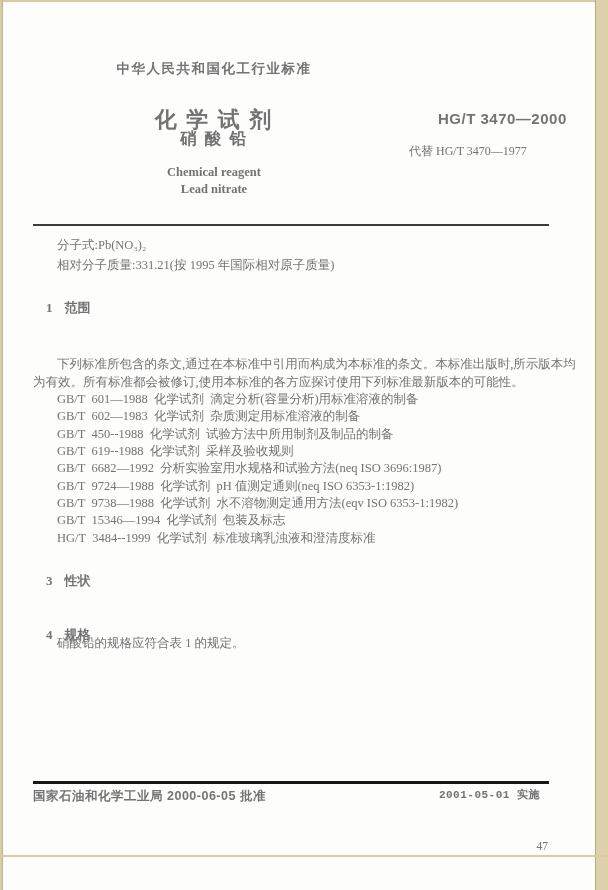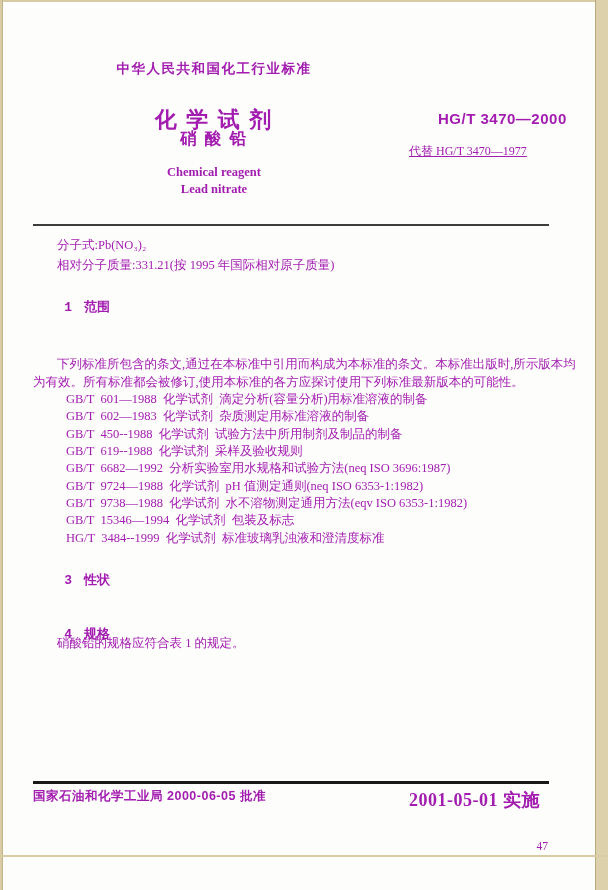--- a/index.html
+++ b/index.html
@@ -3,58 +3,58 @@
 <meta charset="utf-8">
 <style>
   html, body { margin: 0; padding: 0; background: #ffffff; }
   .page {
     position: relative;
     width: 608px;
     height: 890px;
     background: #fdfdfc;
     overflow: hidden;
     font-family: "Liberation Serif", "DejaVu Serif", serif;
-    color: #a21caf;
+    color: #737373;
   }
   .abs { position: absolute; white-space: pre; line-height: 1.25; }
 
   
   .edge-top    { position:absolute; top:0; left:0; right:0; height:2px; background:#d9cba4; }
   .edge-left   { position:absolute; top:0; left:0; bottom:0; width:2px; background:#d9cba4; border-right:1px solid #c3b289; }
   .edge-right  { position:absolute; top:0; right:0; bottom:0; width:12px; background:#ddd1ab; border-left:1px solid #b9a87c; }
   .edge-bottom { position:absolute; left:0; right:0; top:855px; height:2px; background:#d9cba4; }
 
   
   .center-col { left:33px; width:362px; text-align:center; }
   .authority  { top:61px;  font-weight:bold; font-size:13.5px; letter-spacing:1.5px; }
   .title-cn1  { top:106px; font-weight:bold; font-size:22px; letter-spacing:2px; }
   .title-cn2  { top:129px; font-weight:bold; font-size:16.5px; letter-spacing:2px; }
   .title-en1  { top:165px; font-weight:bold; font-size:12.5px; }
   .title-en2  { top:182px; font-weight:bold; font-size:12.5px; }
   .std-code   { left:398px; top:110px; font-weight:bold; font-size:15px; letter-spacing:0.5px;
                 font-family:"Liberation Sans","DejaVu Sans",sans-serif;margin-left:40px; }
-  .supersedes { left:409px; top:144px; font-size:12px;text-decoration:underline; }
+  .supersedes { left:409px; top:144px; font-size:12px; }
 
   .rule-top    { left:33px; top:224px; width:516px; height:2px; background:#3c3c3c; }
   .rule-footer { left:33px; top:781px; width:516px; height:3px; background:#181818; }
 
   .body-line { font-size:12.5px; }
   .indent    { left:57px; }
   .flush     { left:33px; }
 
   .heading { left:33px; font-weight:bold; font-size:13px;
-             font-family:Liberation Mono, monospace; }
+             font-family:Liberation Serif, serif; }
   .heading .ht { margin-left:12px; }
 
-  .ref-line { left:66px; font-size:12.5px; }
+  .ref-line { left:57px; font-size:12.5px; }
 
   .footer-left  { left:33px; top:789px; font-weight:bold; font-size:12.5px; letter-spacing:0.5px;
                   font-family:"Liberation Sans","DejaVu Sans",sans-serif; }
-  .footer-right { right:68px; top:789px; font-weight:bold; font-size:18px; letter-spacing:0.5px;
-                  font-family:Liberation Serif, serif; }
+  .footer-right { right:68px; top:789px; font-weight:bold; font-size:11px; letter-spacing:0.5px;
+                  font-family:Liberation Mono, monospace; }
   .page-number  { right:60px; top:839px; font-size:11.5px; }
 </style>
 </head>
 <body>
 
 <div class="page">
 
   <div class="edge-top"></div>
   <div class="edge-left"></div>
   <div class="edge-right"></div>

